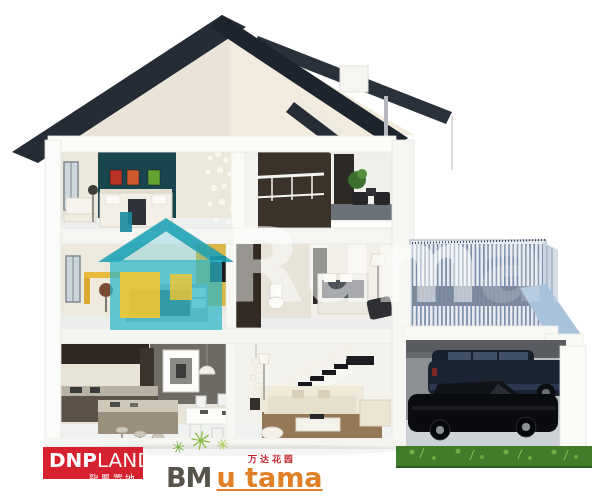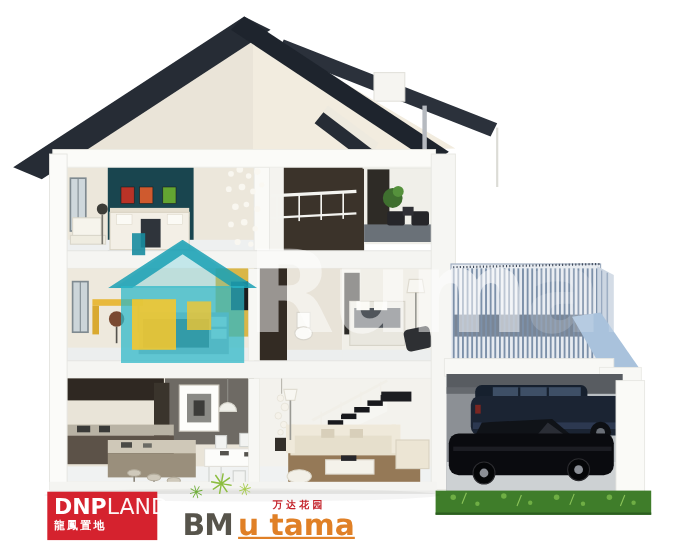--- a/index.html
+++ b/index.html
@@ -18,26 +18,26 @@
   .wm-body{position:absolute;left:12px;top:48px;width:112px;height:70px;background:rgba(42,183,199,.72);}
   .wm-window-big{position:absolute;left:22px;top:60px;width:40px;height:46px;background:rgba(247,199,43,.88);}
   .wm-window-small{position:absolute;left:72px;top:62px;width:22px;height:26px;background:rgba(247,199,43,.78);}
   .wm-text{position:absolute;left:224px;top:214px;width:400px;height:120px;
       font-size:104px;font-weight:bold;color:#ffffff;letter-spacing:-3px;line-height:1.0;
       white-space:nowrap;}
   .wm-text .p1{opacity:.50;}
   .wm-text .p2{opacity:.16;}
 
   
-  .dnp-box{position:absolute;left:43px;top:447px;width:100px;height:44px;background:#d5222e;
+  .dnp-box{position:absolute;left:43px;top:447px;width:100px;height:32px;background:#d5222e;
       color:#fff;box-sizing:border-box;padding:3px 6px 0 6px;}
   .dnp-line1{font-size:20px;line-height:21px;letter-spacing:0;}
   .dnp-line1 .bold{font-weight:bold;}
   .dnp-line1 .light{font-weight:normal;opacity:.96;}
-  .dnp-line2{font-size:10px;line-height:12px;letter-spacing:2px;font-weight:700;margin-top:2px;}
+  .dnp-line2{font-size:10px;line-height:12px;text-align:right;letter-spacing:2px;font-weight:400;margin-top:2px;}
 
   
   .bm-logo{position:absolute;left:164px;top:426px;width:160px;height:68px;}
   .bm-star{position:absolute;line-height:1;font-weight:bold;}
   .bm-star.s1{left:8px;top:14px;font-size:16px;color:#6fae3a;transform:rotate(-15deg);}
   .bm-star.s2{left:26px;top:2px;font-size:26px;color:#8cbd3f;transform:rotate(10deg);}
   .bm-star.s3{left:52px;top:12px;font-size:15px;color:#a5cb4a;transform:rotate(30deg);}
   .bm-chinese{position:absolute;left:84px;top:27px;font-size:9px;letter-spacing:3px;
       color:#c4232b;font-weight:bold;}
   .bm-text{position:absolute;left:2px;top:36px;font-size:27px;font-weight:bold;white-space:nowrap;}

